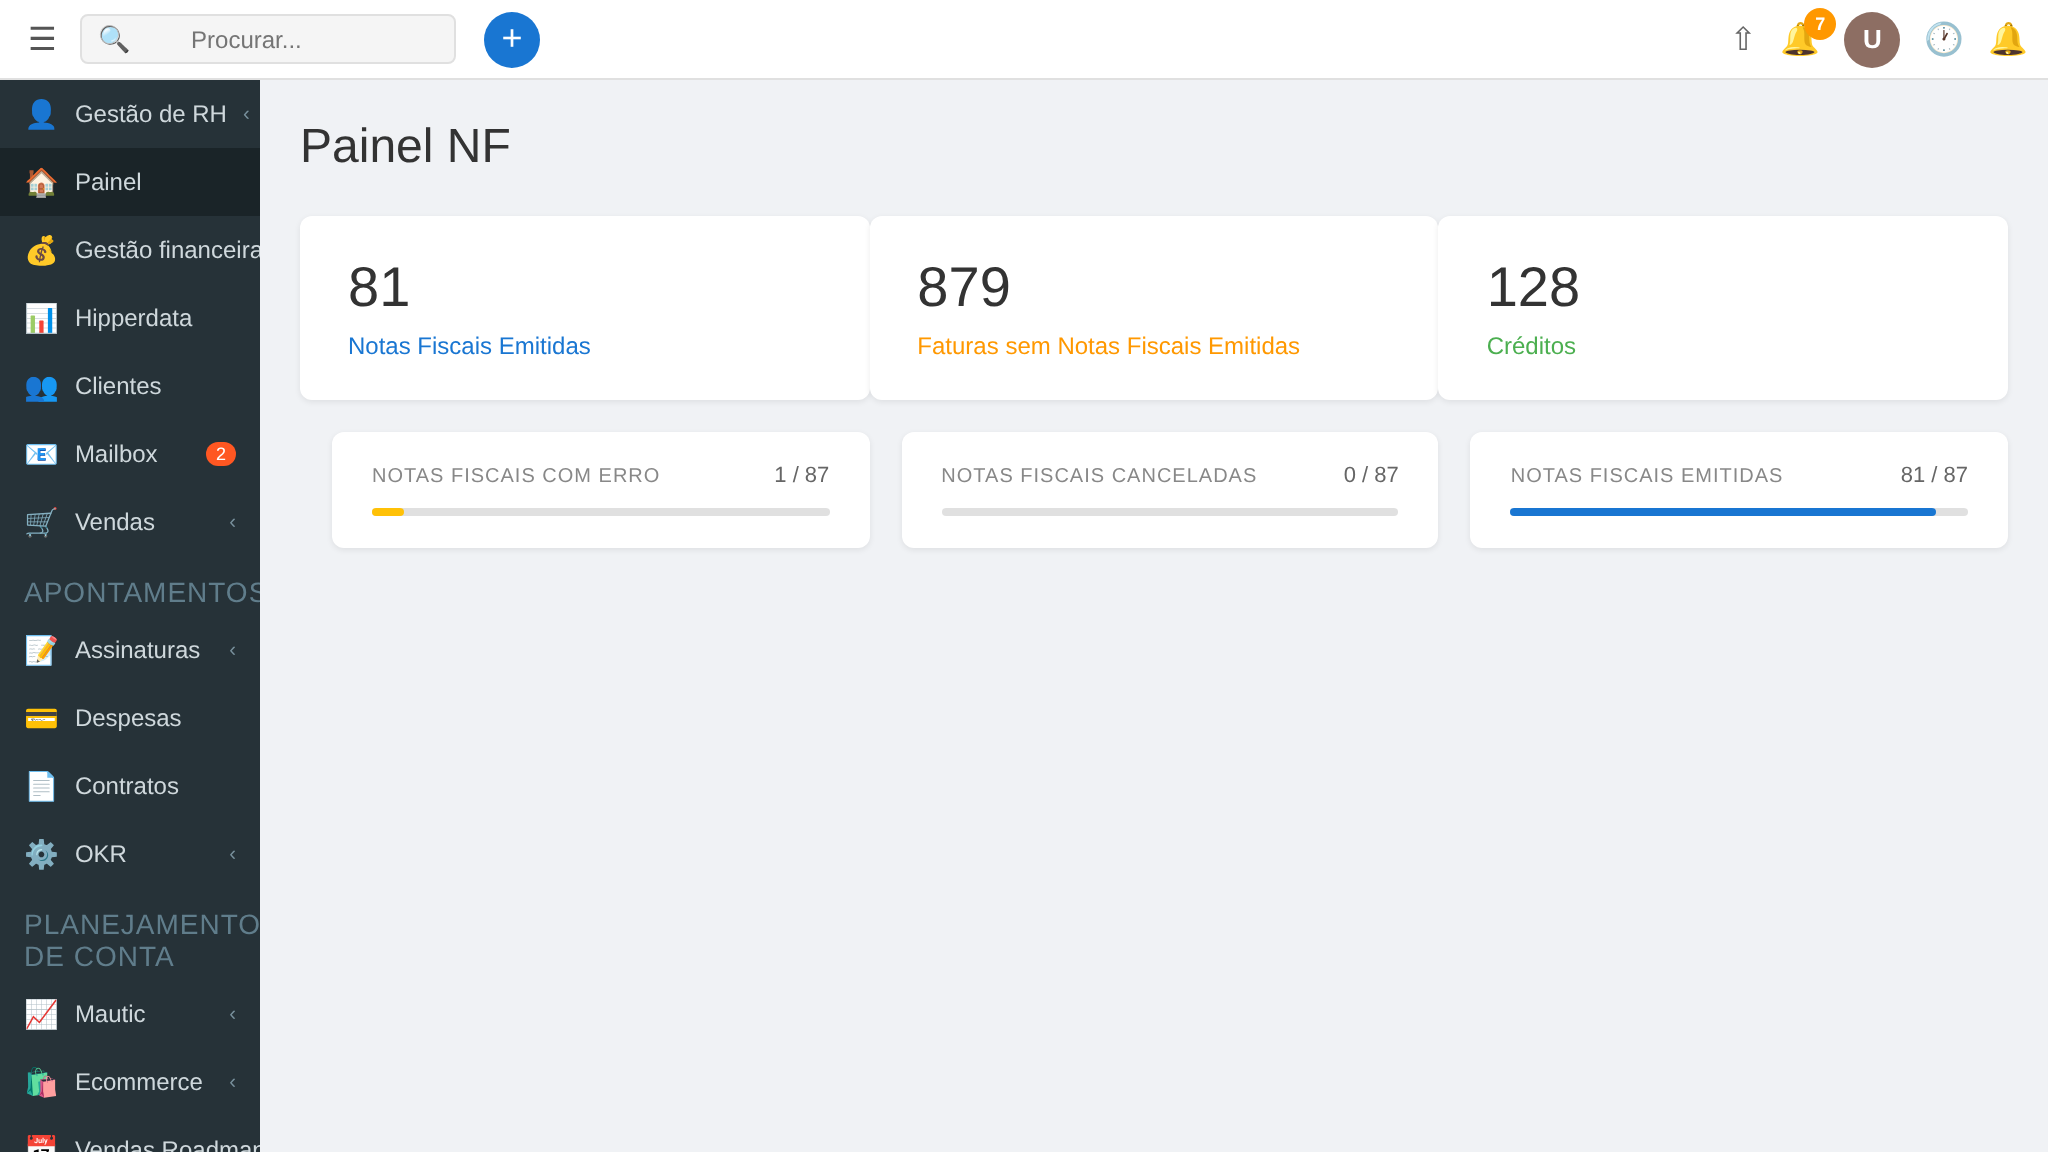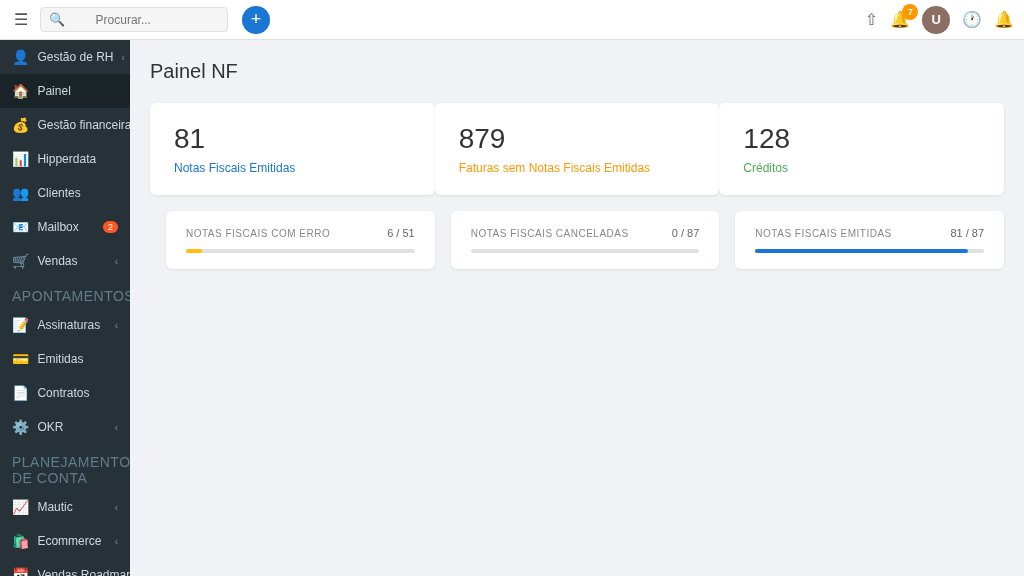--- a/index.html
+++ b/index.html
@@ -75,21 +75,21 @@
       background: #ff5722; color: white; border-radius: 10px;
       font-size: 9px; padding: 1px 5px; margin-left: auto;
     }
 
     
     .main {
       flex: 1; margin-top: 40px; padding: 20px;
       overflow-y: auto; background: #f0f2f5;
     }
     .page-title {
-      font-size: 20px; color: #333; margin-bottom: 20px; font-weight: 400;
+      font-size: 24px; color: #333; margin-bottom: 20px; font-weight: 400;
     }
 
     
     .cards-row {
       display: flex; margin-bottom: 16px;
     }
     .stat-card {
       background: white; border-radius: 6px; padding: 20px 24px;
       flex: 1; box-shadow: 0 1px 3px rgba(0,0,0,0.08);
     }
@@ -184,21 +184,21 @@
       <span class="sidebar-chevron">‹</span>
     </div>
     <div class="sidebar-section-label">Apontamentos</div>
     <div class="sidebar-item">
       <span class="sidebar-icon">📝</span>
       <span class="sidebar-label">Assinaturas</span>
       <span class="sidebar-chevron">‹</span>
     </div>
     <div class="sidebar-item">
       <span class="sidebar-icon">💳</span>
-      <span class="sidebar-label">Emitidas</span>
+      <span class="sidebar-label">Despesas</span>
     </div>
     <div class="sidebar-item">
       <span class="sidebar-icon">📄</span>
       <span class="sidebar-label">Contratos</span>
     </div>
     <div class="sidebar-item">
       <span class="sidebar-icon">⚙️</span>
       <span class="sidebar-label">OKR</span>
       <span class="sidebar-chevron">‹</span>
     </div>
@@ -233,21 +233,21 @@
       </div>
       <div class="stat-card">
         <div class="stat-number">128</div>
         <div class="stat-label green">Créditos</div>
       </div>
     </div>
   <div class="progress-row" id="progress-cards-container">
       <div class="progress-card">
         <div class="progress-header">
           <span class="progress-title">NOTAS FISCAIS COM ERRO</span>
-          <span class="progress-value">6 / 51</span>
+          <span class="progress-value">1 / 87</span>
         </div>
         <div class="progress-bar-bg">
           <div class="progress-bar-fill fill-yellow" style="width: 7%;"></div>
         </div>
       </div>
       <div class="progress-card">
         <div class="progress-header">
           <span class="progress-title">NOTAS FISCAIS CANCELADAS</span>
           <span class="progress-value">0 / 87</span>
         </div>

